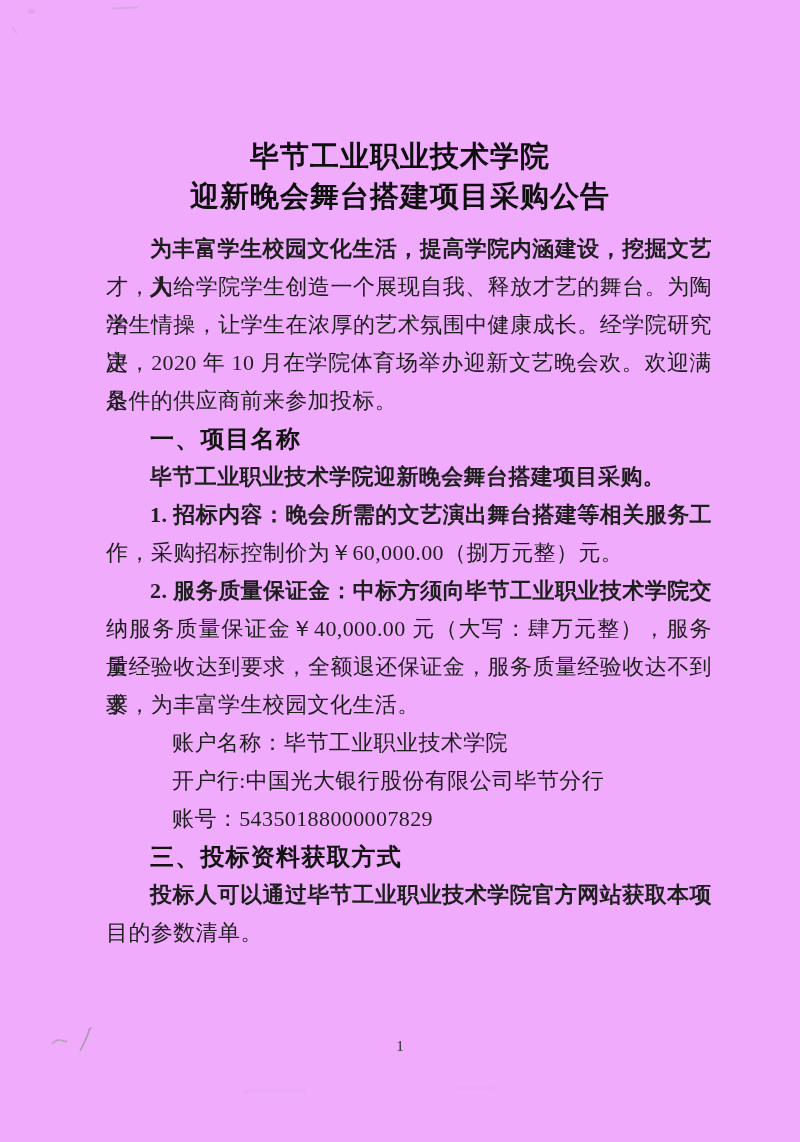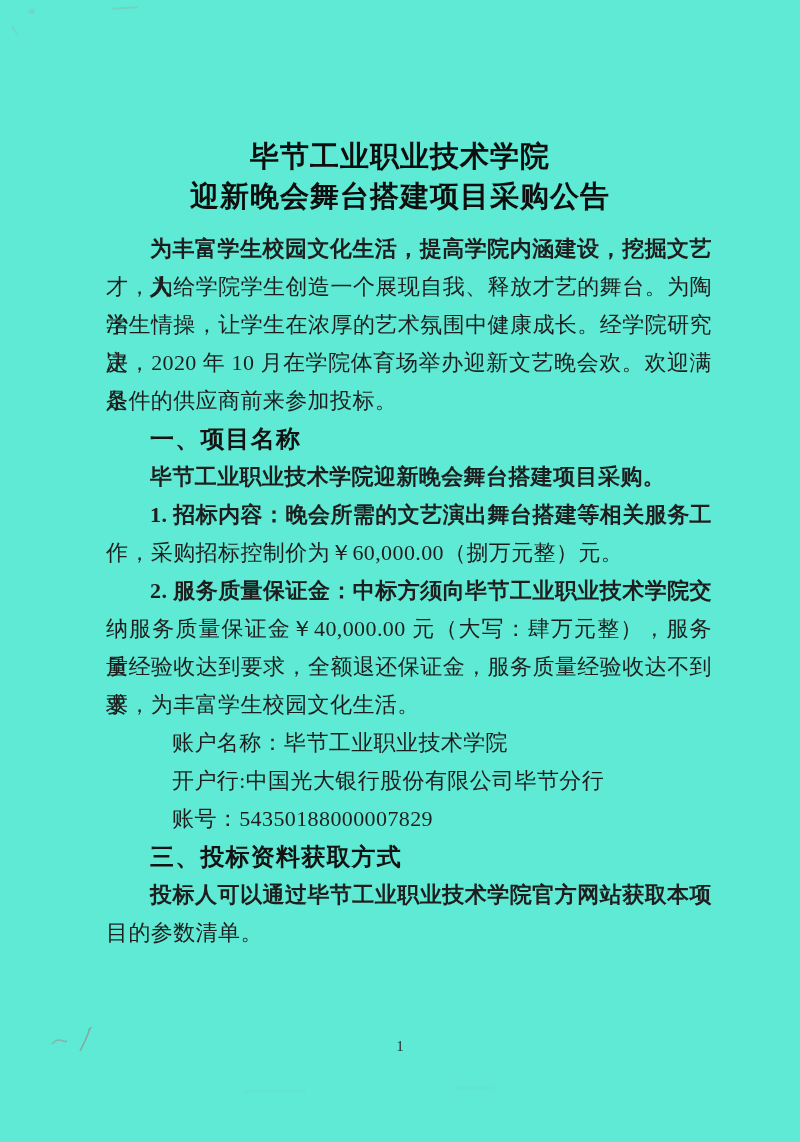--- a/index.html
+++ b/index.html
@@ -1,20 +1,20 @@
 <!DOCTYPE html>
 <html><head>
 <meta charset="utf-8">
 <style>
   html, body { margin: 0; padding: 0; background: #e9e9e7; }
   .page {
     position: relative;
     width: 800px;
     height: 1142px;
-    background: #5eead4;
+    background: #f0abfc;
     overflow: hidden;
     font-family: "Liberation Serif", "DejaVu Serif", serif;
     color: #1e1e1e;
   }
 
   
   .title-block {
     position: absolute;
     top: 136px;
     left: 0;

